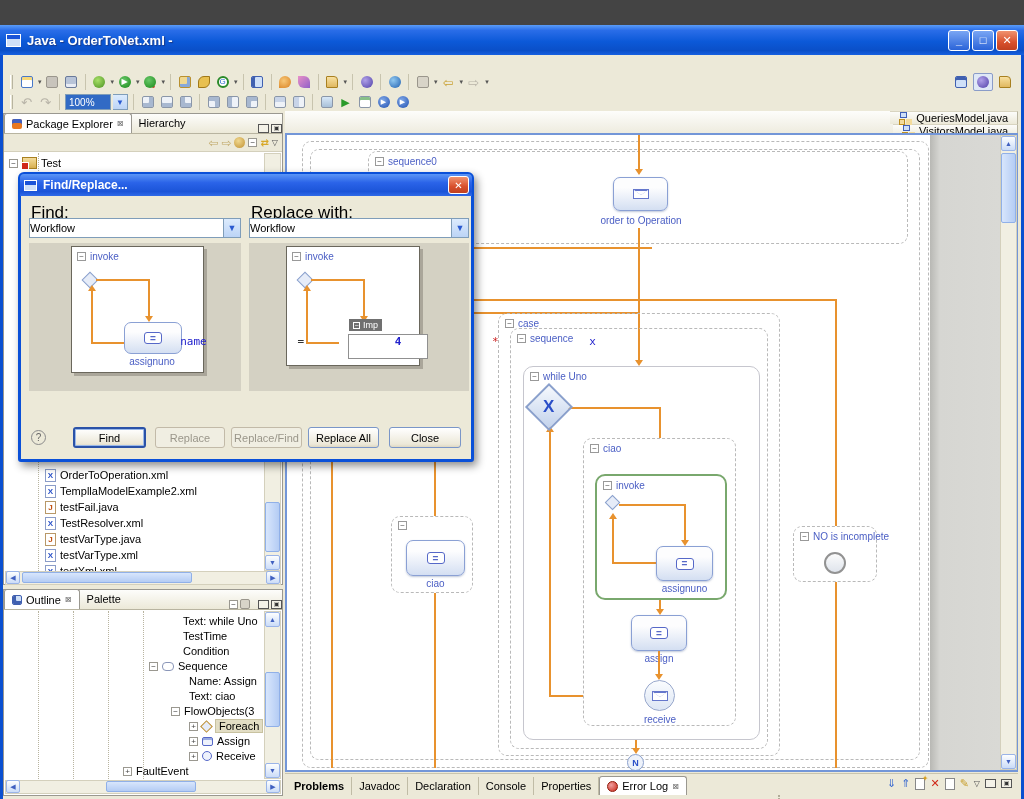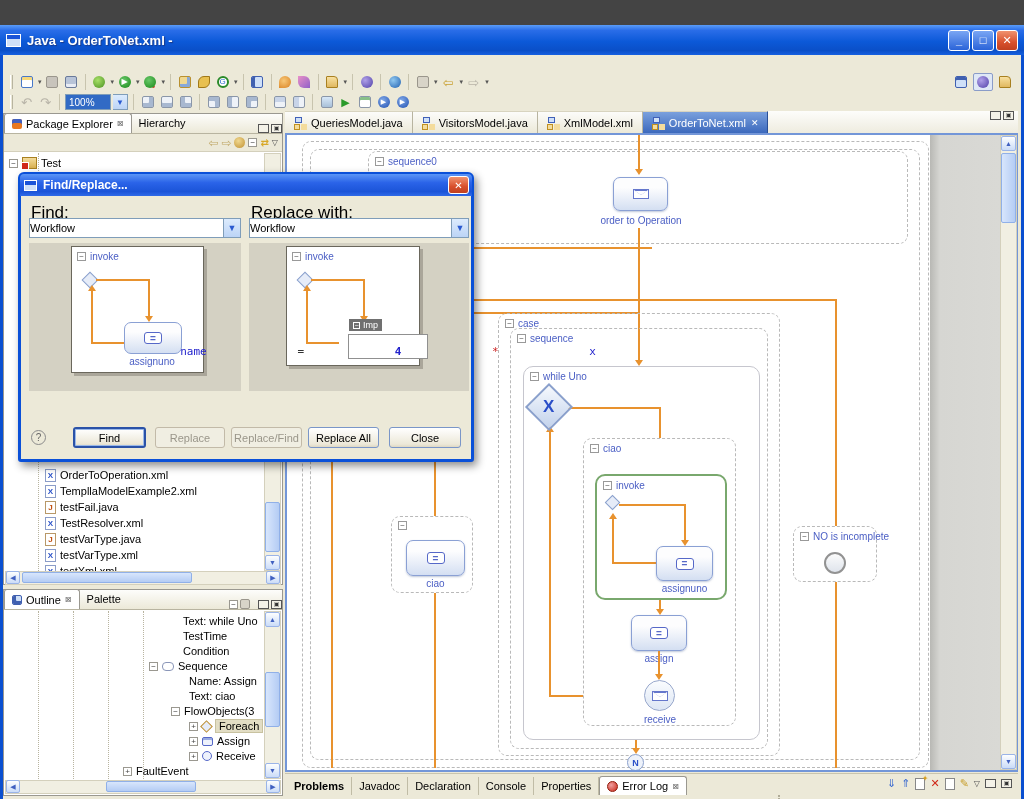--- a/index.html
+++ b/index.html
@@ -54,21 +54,21 @@
   .pkg-root-icon{width:15px;height:12px;background:linear-gradient(180deg,#f4dc9c,#d8b050);border:1px solid #a88020;position:relative;flex:none;}
   .pkg-root-icon::after{content:"";position:absolute;left:-2px;bottom:-2px;width:6px;height:6px;background:#d02818;border:1px solid #fff;}
   .guides{border-left:1px dotted #b8b4a0;position:absolute;}
   
   .sb{background:#f1efe2;border:1px solid #d4d0bc;}
   .sb-btn{position:absolute;width:15px;height:15px;border:1px solid #9ab4e8;border-radius:2px;
     background:linear-gradient(180deg,#fdfefe,#cbdcf8);color:#4060c0;font-size:7px;display:flex;align-items:center;justify-content:center;}
   .sb-thumb{position:absolute;border:1px solid #90b0e8;border-radius:2px;background:linear-gradient(90deg,#d8e6fc,#b4ccf4);}
   .sb-thumb.h{background:linear-gradient(180deg,#d8e6fc,#b4ccf4);}
   
-  .etabrow{display:flex;align-items:flex-start;height:38px;background:linear-gradient(180deg,#fdfdfb,#e4e0cc);border-bottom:1px solid #8aa0c8;}
+  .etabrow{display:flex;align-items:flex-end;height:38px;background:linear-gradient(180deg,#fdfdfb,#e4e0cc);border-bottom:1px solid #8aa0c8;flex-direction:column;}
   .etab{display:flex;align-items:center;gap:5px;height:22px;padding:0 9px;background:linear-gradient(180deg,#fcfcfa,#ece9d8);border-right:1px solid #b8b4a0;border-top:1px solid #d8d4c0;}
   .etab.active{background:linear-gradient(180deg,#7aa0dd,#3c69bd);color:#fff;border-right:1px solid #2a4f96;}
   .wf-icon{width:12px;height:12px;position:relative;flex:none;}
   .wf-icon::before{content:"";position:absolute;left:1px;top:0;width:5px;height:4px;border:1px solid #4060b8;background:#cfe0f8;}
   .wf-icon::after{content:"";position:absolute;left:0px;top:7px;width:4px;height:4px;border:1px solid #c09020;background:#f4dc9c;box-shadow:7px 0 0 #f4dc9c,7px 0 0 0 #f4dc9c;}
   .etab-close{font-size:9px;font-weight:bold;}
   
   #canvas{left:287px;top:110px;width:713px;height:635px;background:#fff;overflow:hidden;}
   .ed-frame{left:285px;top:108px;width:733px;height:639px;border:2px solid #7396d8;background:#fff;}
   .grayband{left:643px;top:0;width:70px;height:635px;background:linear-gradient(90deg,#b8b8b4,#d6d6d2 14%,#d9d9d5);}
@@ -105,21 +105,21 @@
   .combo{position:absolute;height:20px;background:#fff;border:1px solid #7f9db9;display:flex;align-items:center;}
   .combo .val{flex:1;padding-left:0;}
   .combo .cbtn{width:17px;height:18px;border-left:1px solid #7f9db9;background:linear-gradient(180deg,#dcebfd,#bcd4f6);
      color:#2a5ad0;font-weight:bold;font-size:9px;display:flex;align-items:center;justify-content:center;}
   .pane{position:absolute;background:#d4d1c3;}
   .pcard{position:absolute;background:#fff;border:1px solid #6a675c;box-shadow:3px 3px 0 #aaa69a;}
   .pcard .plabel{position:absolute;left:5px;top:4px;display:flex;gap:4px;align-items:center;color:#4a5ec4;font-size:10px;}
   .mini-task{position:absolute;border:1px solid #8aa0d4;border-radius:7px;background:linear-gradient(180deg,#fdfdfe 30%,#d4dff2);display:flex;align-items:center;justify-content:center;}
   .tip-tag{position:absolute;background:#707070;color:#fff;font-size:9px;display:flex;align-items:center;gap:3px;padding:1px 4px;}
   .tip-tag .tt{width:7px;height:7px;border:1px solid #fff;font-size:7px;line-height:5px;text-align:center;}
-  .tip-box{position:absolute;background:#fff;border:1px solid #909090;display:flex;align-items:flex-end;justify-content:center;
+  .tip-box{position:absolute;background:#fff;border:1px solid #909090;display:flex;align-items:flex-start;justify-content:center;
      font-family:"DejaVu Sans Mono",monospace;font-size:11px;white-space:pre;gap:42px;}
   .xpbtn{position:absolute;height:21px;border:1px solid #7a96c8;border-radius:3px;background:linear-gradient(180deg,#fff,#ece8d8 85%,#ded8c4);
      display:flex;align-items:center;justify-content:center;font-size:11px;}
   .xpbtn.def{border:2px solid #2a52a8;box-shadow:inset 0 0 0 1px #9ab8e8;}
   .xpbtn.dis{border:1px solid #c2baa8;color:#9a968a;background:#f0eee2;}
   .helpq{position:absolute;width:15px;height:15px;border-radius:50%;border:1px solid #8a8a8a;color:#666;
      display:flex;align-items:center;justify-content:center;font-size:10px;}
   
   .btabrow{left:285px;top:748px;width:733px;height:22px;background:#ece9d8;border-top:1px solid #c8c4ae;display:flex;align-items:flex-end;padding-left:2px;}
   .btab{padding:3px 7px;border-right:1px solid #c0bca6;}

